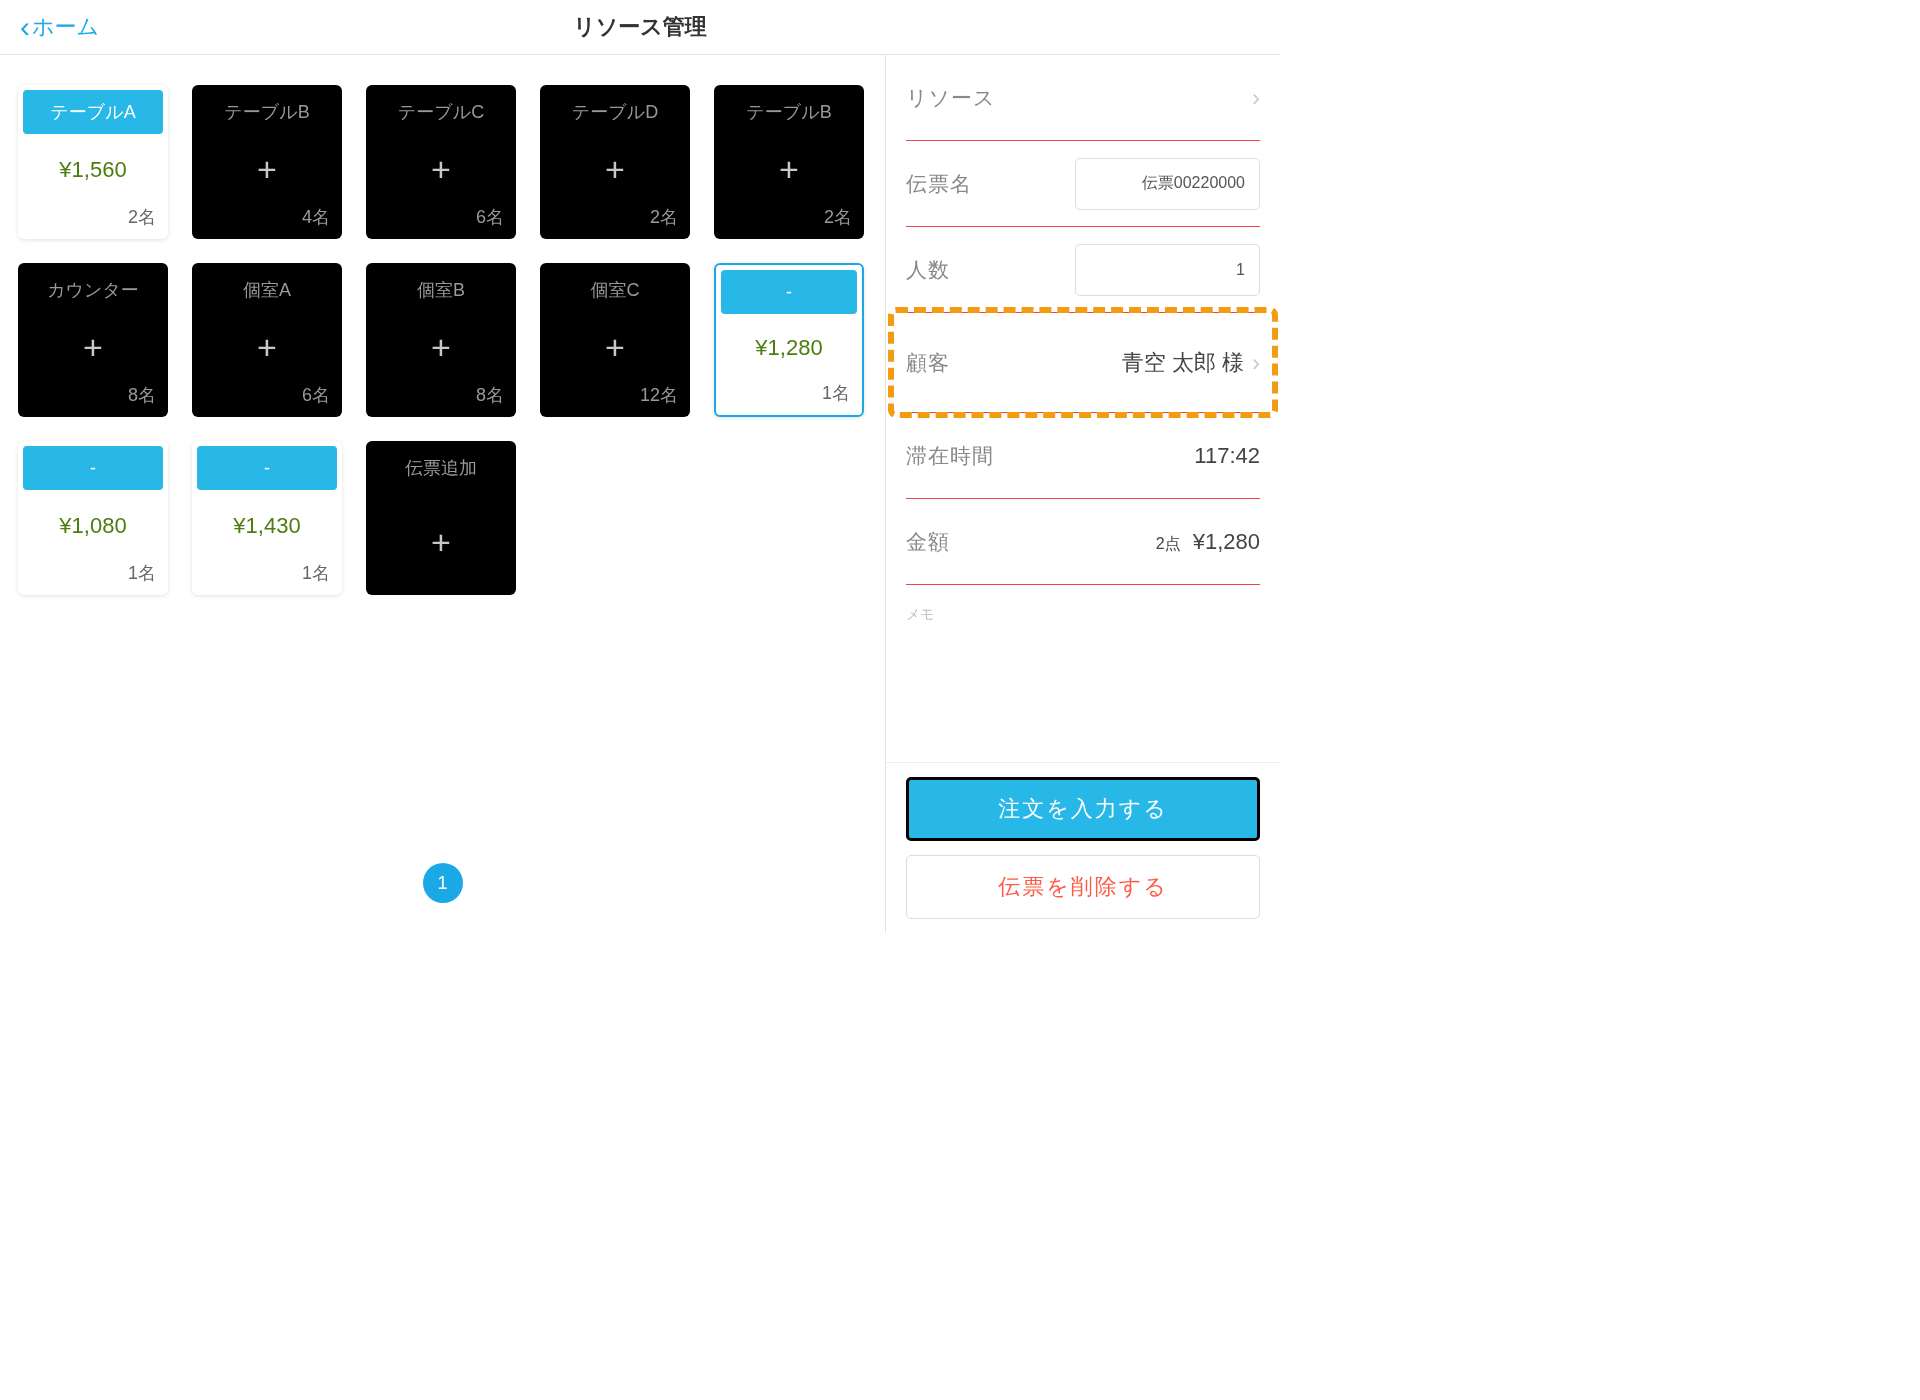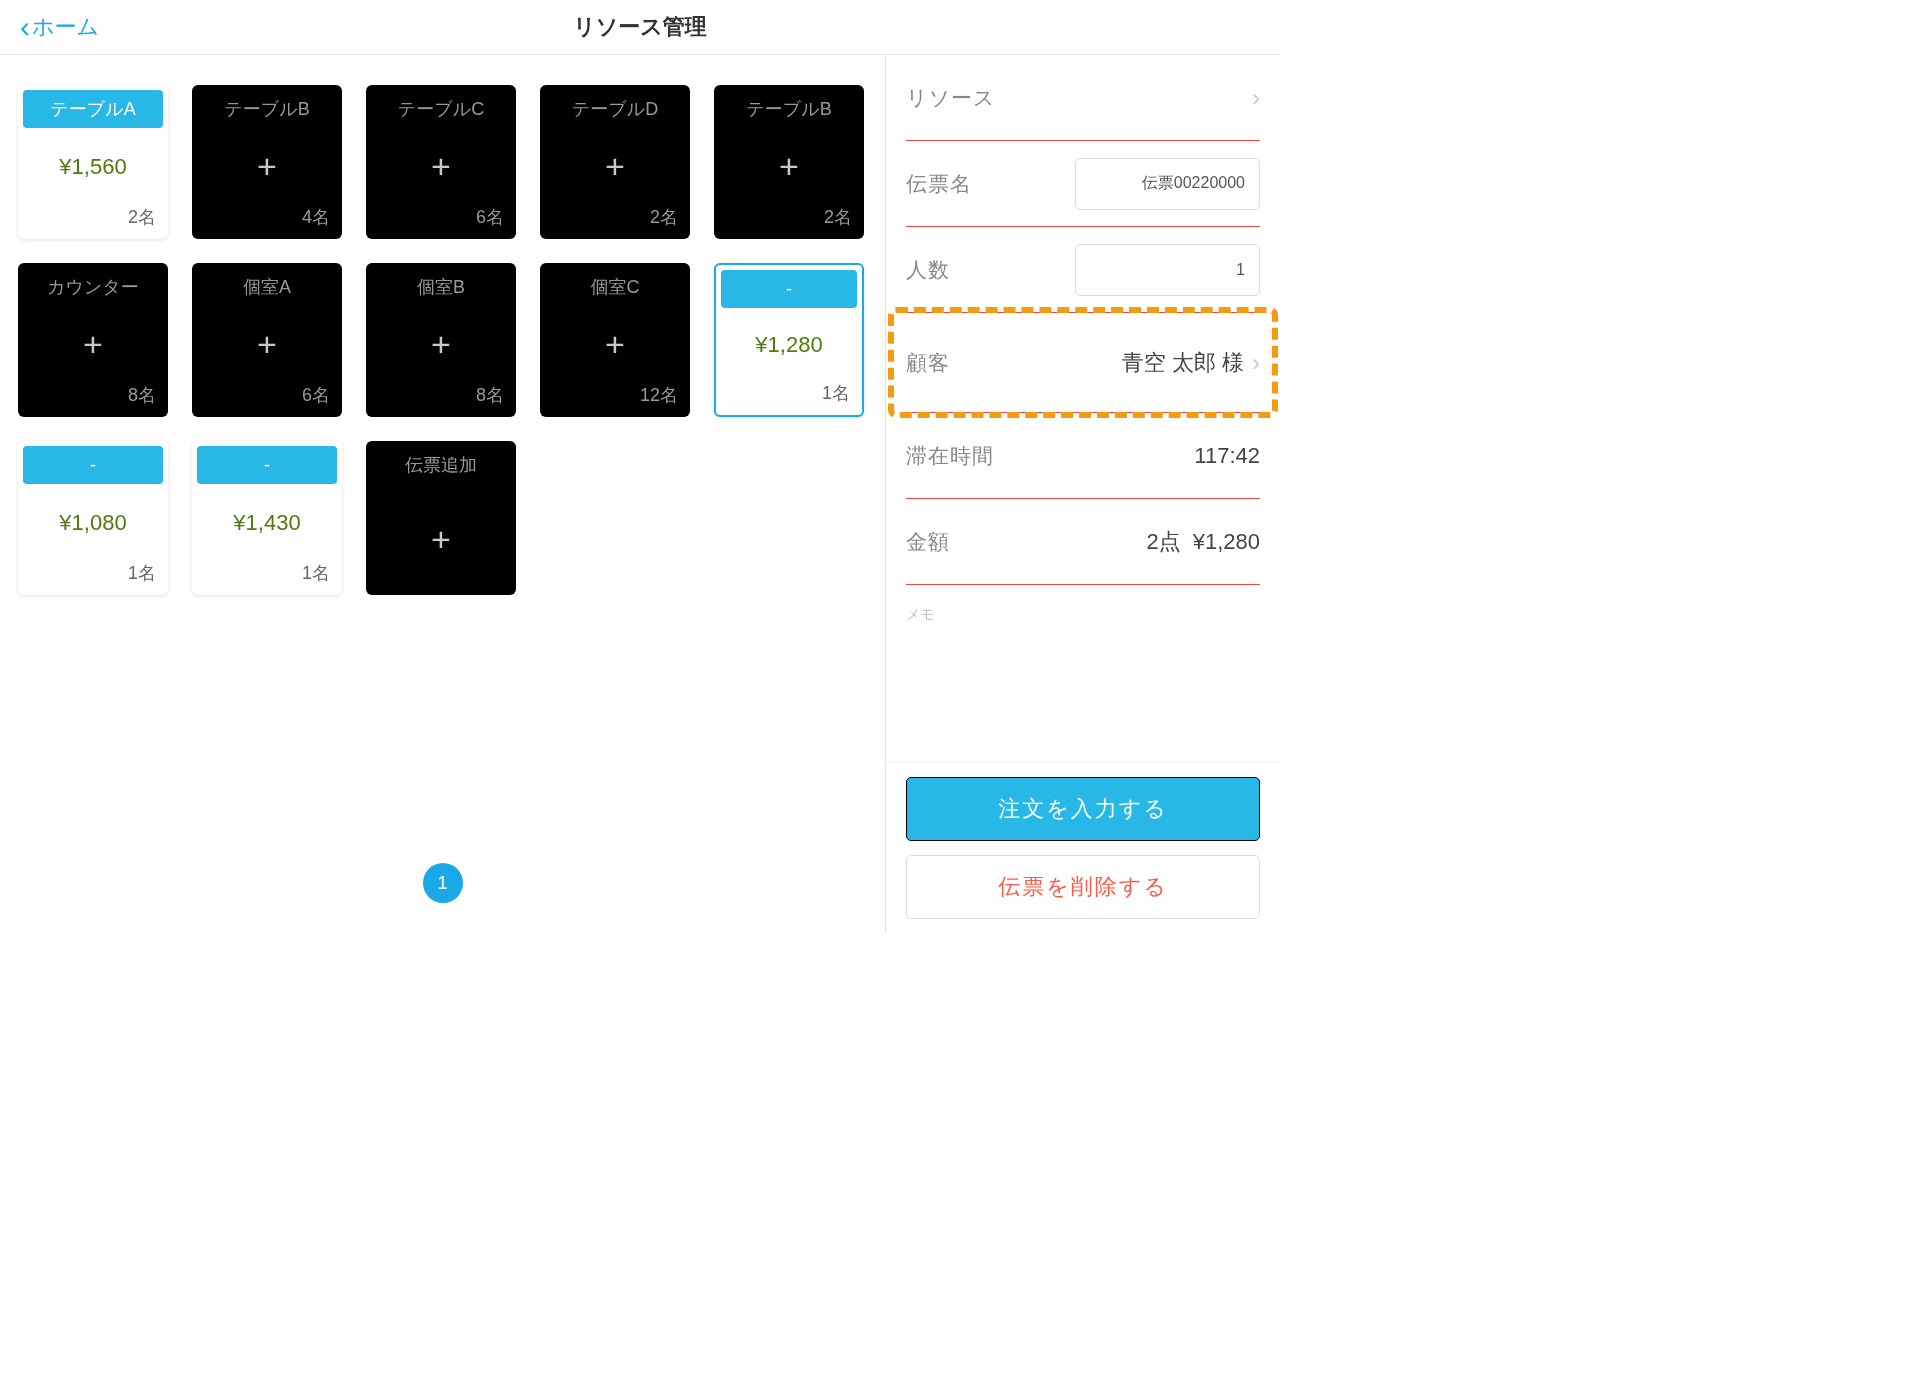--- a/index.html
+++ b/index.html
@@ -68,21 +68,21 @@
     .card.active {
       background: #ffffff;
       box-shadow: 0 1px 4px rgba(0,0,0,0.12);
     }
     .card.selected {
       background: #ffffff;
       border: 2px solid #1aa8e6;
       box-shadow: 0 1px 4px rgba(0,0,0,0.12);
     }
     .card-header {
-      height: 38px;
+      height: 44px;
       display: flex;
       align-items: center;
       justify-content: center;
       font-size: 18px;
       color: #999;
       margin: 5px 5px 0 5px;
       border-radius: 4px;
     }
     .card.active .card-header.filled,
     .card.selected .card-header.filled {
@@ -201,21 +201,21 @@
     .customer-value {
       display: flex;
       align-items: center;
     }
     .amount-group {
       display: flex;
       align-items: baseline;
       gap: 12px;
     }
     .amount-count {
-      font-size: 22px;
+      font-size: 16px;
       color: #444;
     }
     .memo-row {
       min-height: 60px;
       display: flex;
       align-items: center;
     }
     .memo-placeholder {
       color: #bbb;
       font-size: 14px;
@@ -233,21 +233,21 @@
       font-size: 22px;
       display: flex;
       align-items: center;
       justify-content: center;
       cursor: pointer;
       letter-spacing: 2px;
     }
     .btn-primary {
       background: #28b8e8;
       color: #ffffff;
-      border: 1px solid #000000;
+      border: 3px solid #000000;
     }
     .btn-danger {
       background: #ffffff;
       color: #ff5a47;
       border: 1px solid #ddd;
     }
   </style>
 </head>
 <body>
 

